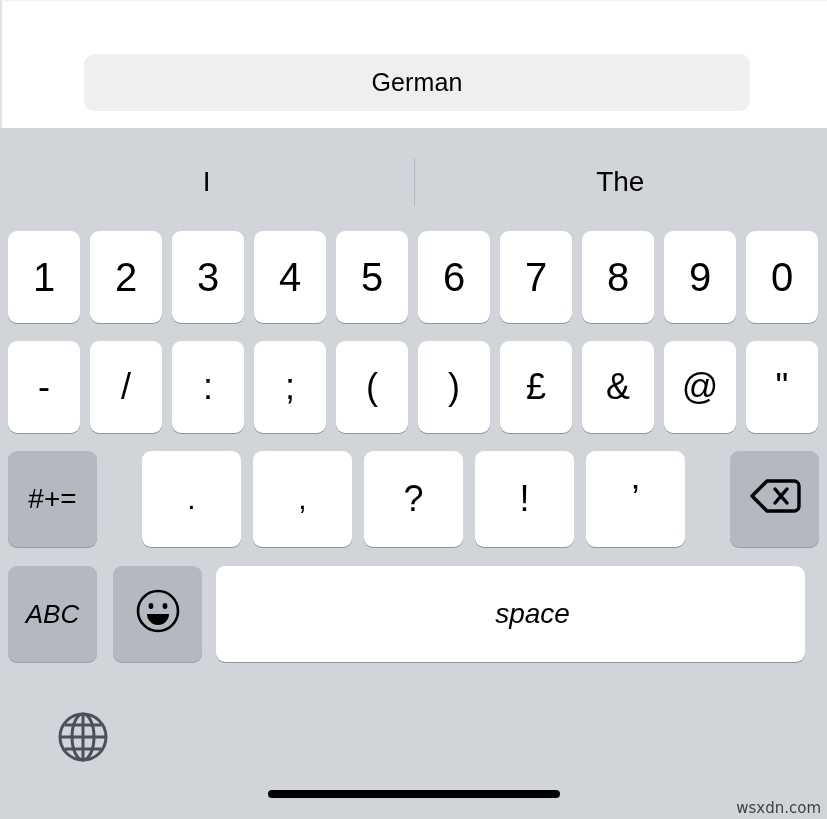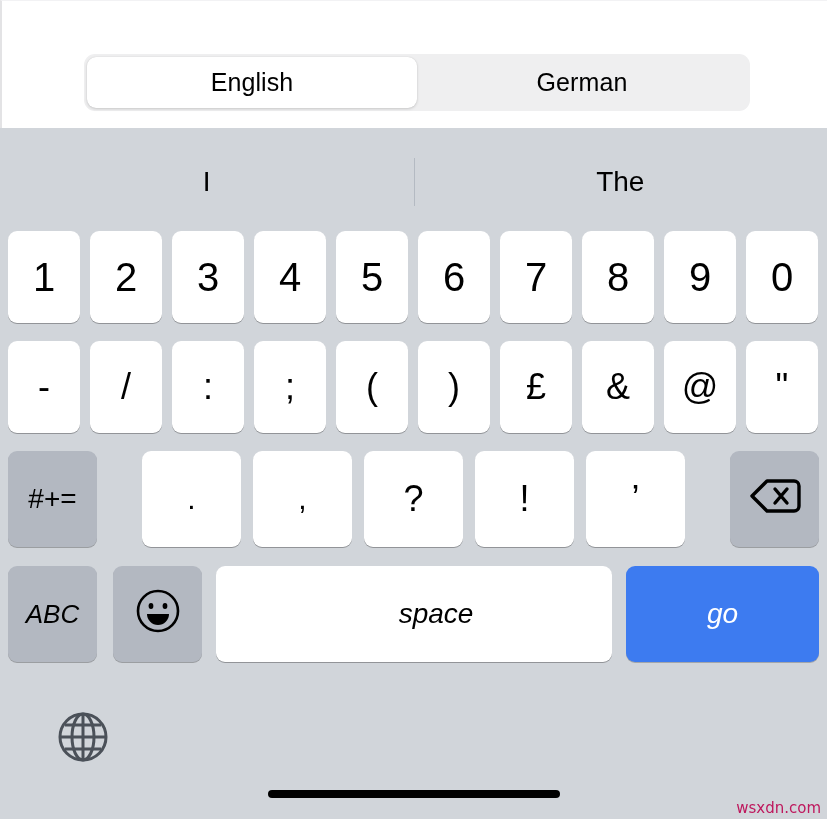--- a/index.html
+++ b/index.html
@@ -183,32 +183,29 @@
     position: absolute;
     left: 268px; top: 662px;
     width: 292px; height: 8px;
     background: #000000;
     border-radius: 4px;
   }
   #watermark {
     position: absolute;
     right: 6px; bottom: 2px;
     font-size: 15px;
-    color: #be185d;
+    color: #404040;
     font-family: "DejaVu Sans", sans-serif;
   }
 </style>
 </head>
 <body>
 
 <div id="top-bar">
   <div id="segmented-control">
-    <div class="seg-item selected">
-      <span>English</span>
-    </div>
     <div class="seg-item">
       <span>German</span>
     </div>
   </div>
 </div>
 
 <div id="keyboard">
 
   <div id="suggestion-bar">
     <div class="suggestion">
@@ -323,23 +320,20 @@
         <svg width="46" height="46" viewBox="0 0 46 46" xmlns="http://www.w3.org/2000/svg">
           <circle cx="23" cy="23" r="20" stroke="#000" stroke-width="2.6" fill="none"></circle>
           <ellipse cx="16" cy="18" rx="2.4" ry="3" fill="#000"></ellipse>
           <ellipse cx="30" cy="18" rx="2.4" ry="3" fill="#000"></ellipse>
           <path d="M12 26 A11 11 0 0 0 34 26 Z" fill="#000"></path>
         </svg>
       </span>
     </div>
     <div class="key key-space">
       <span>space</span>
-    </div>
-    <div class="key key-go blue">
-      <span>go</span>
     </div>
   </div>
 
   <div id="globe-button">
     <span>
       <svg width="54" height="54" viewBox="0 0 54 54" xmlns="http://www.w3.org/2000/svg">
         <circle cx="27" cy="27" r="23" stroke="#4b5159" stroke-width="3" fill="none"></circle>
         <ellipse cx="27" cy="27" rx="11" ry="23" stroke="#4b5159" stroke-width="3" fill="none"></ellipse>
         <line x1="4" y1="27" x2="50" y2="27" stroke="#4b5159" stroke-width="3"></line>
         <line x1="9" y1="15" x2="45" y2="15" stroke="#4b5159" stroke-width="3"></line>

